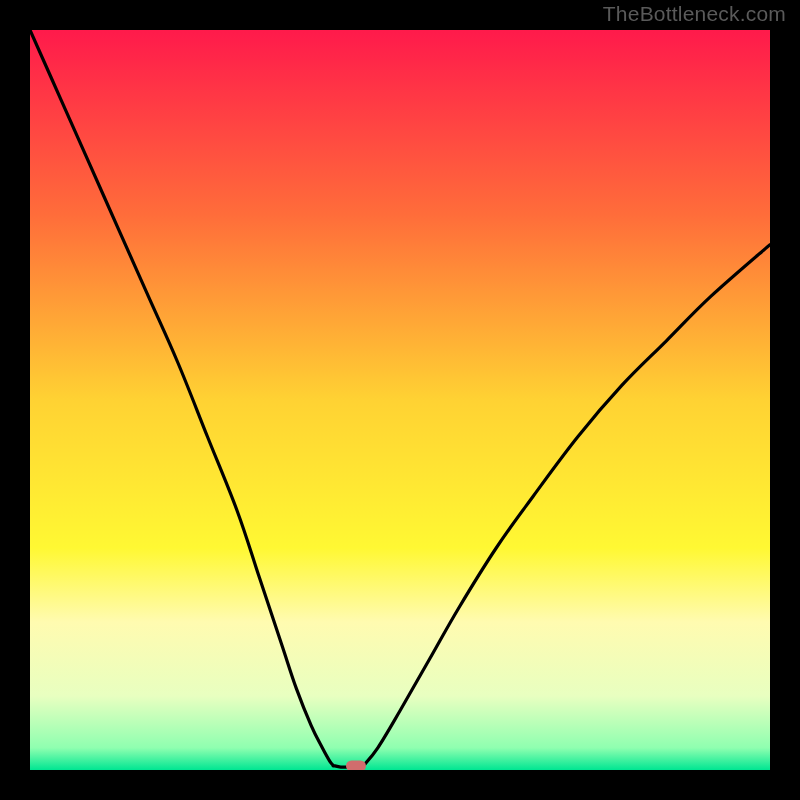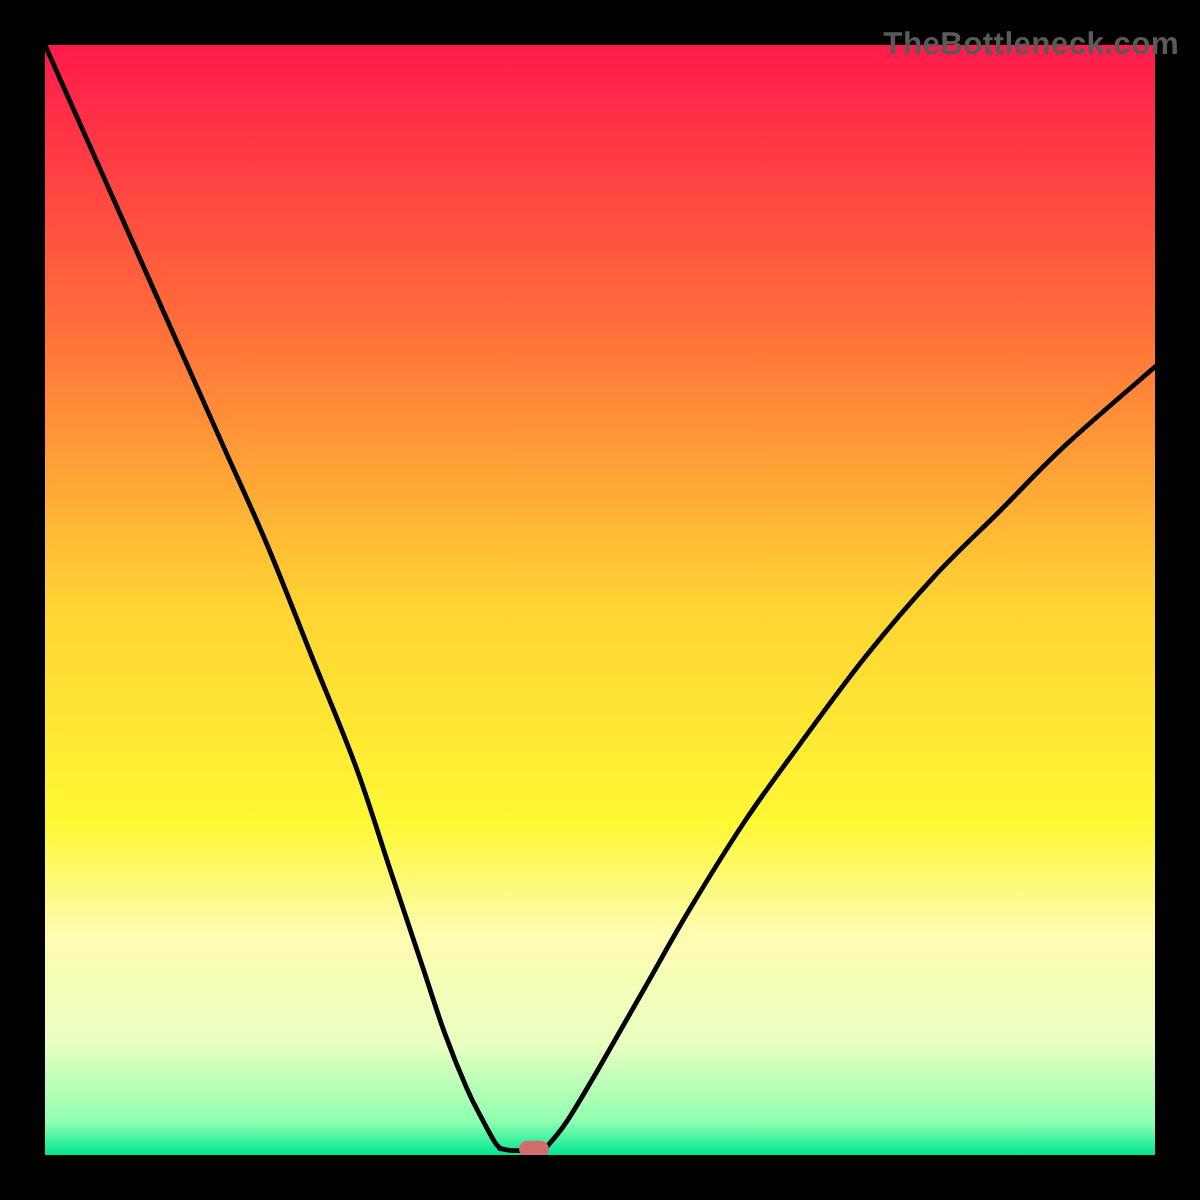--- a/index.html
+++ b/index.html
@@ -44,25 +44,25 @@
   .marker {
     position: absolute;
     width: 20px;
     height: 11px;
     background: #d16d6d;
     border-radius: 6px;
     transform: translate(-50%, -50%);
   }
   .watermark {
     position: absolute;
-    top: 18px;
+    top: 2px;
     right: 14px;
     color: #5a5a5a;
     font-size: 21px;
-    font-weight: 700;
+    font-weight: 400;
     letter-spacing: 0.2px;
   }
 </style>
 </head>
 <body>
 
 <div class="frame">
 
   <div class="plot-area">
 

